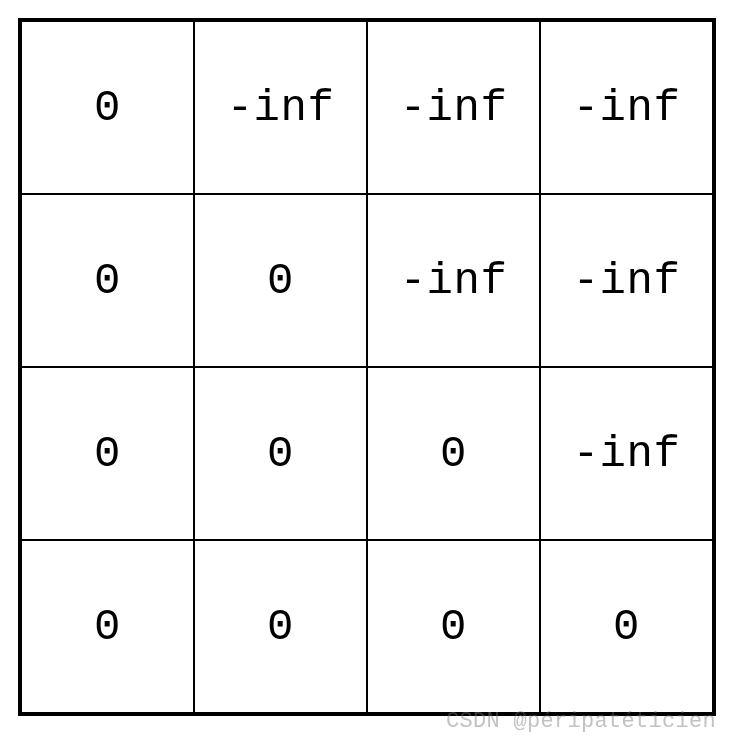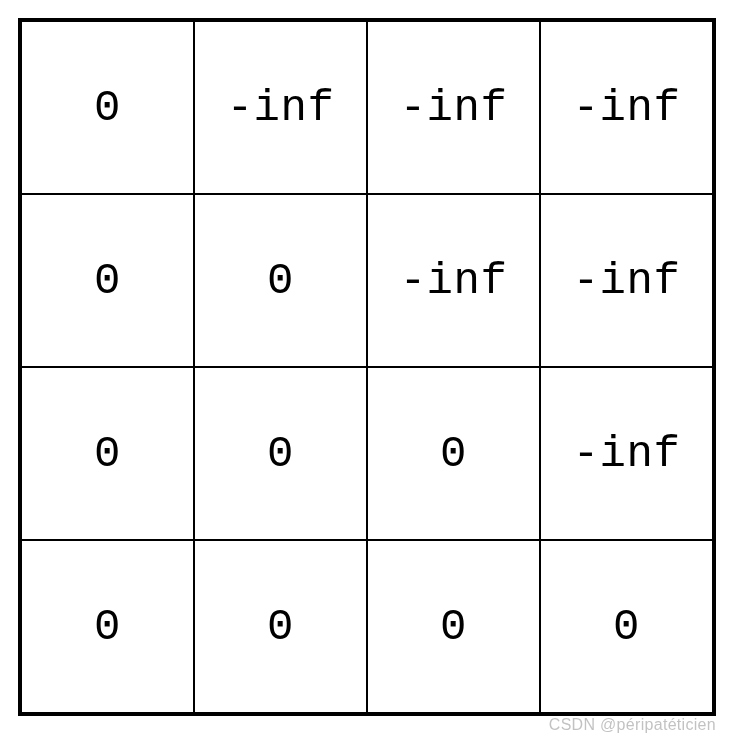--- a/index.html
+++ b/index.html
@@ -30,22 +30,22 @@
     justify-content: center;
     font-size: 44px;
     color: #000;
     box-sizing: border-box;
     letter-spacing: 0.5px;
   }
   .watermark {
     position: absolute;
     right: 18px;
     bottom: 10px;
-    font-family: Liberation Sans, sans-serif;
-    font-size: 16px;
+    font-family: Liberation Mono, monospace;
+    font-size: 22px;
     color: rgba(120,120,120,0.45);
     letter-spacing: 0.3px;
     pointer-events: none;
     margin-top: 40px;
   }
 </style>
 </head>
 <body>
 
 <div class="grid">

